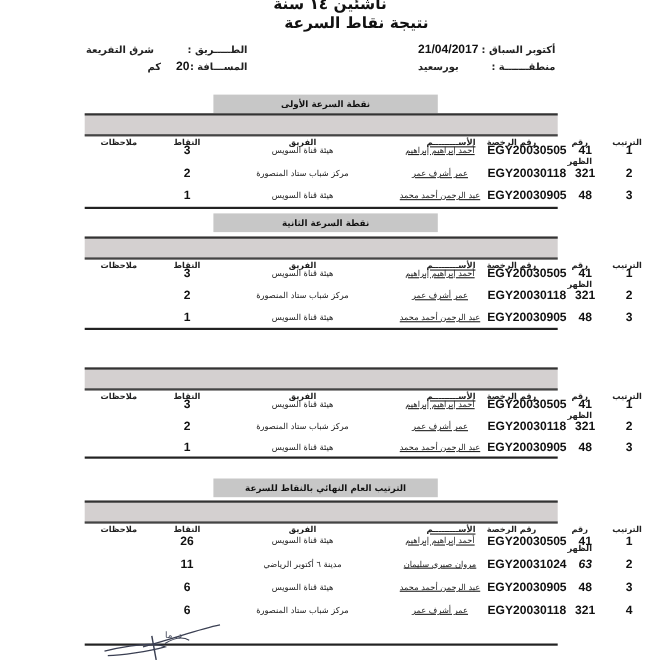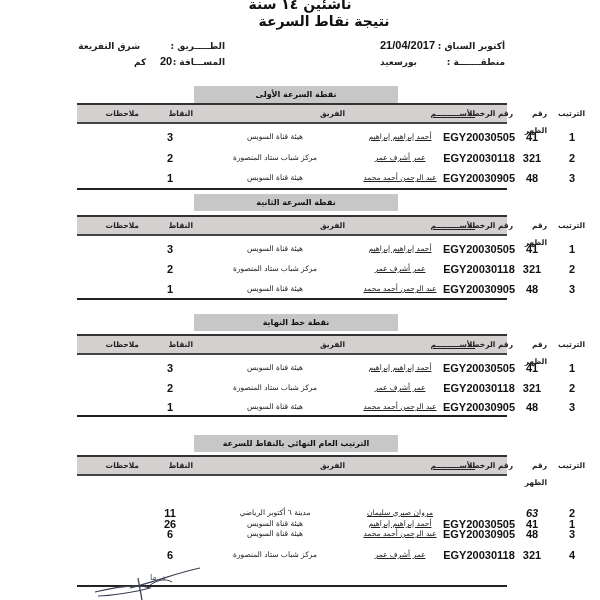--- a/index.html
+++ b/index.html
@@ -68,28 +68,28 @@
       position: absolute;
       left: 0;
       width: 430px;
       height: 17px;
       background: #d4d0d0;
       border-top: 2px solid #333;
       border-bottom: 2px solid #444;
     }
     .tbl-header .th {
       position: absolute;
-      top: 0;
+      top: 16px;
       height: 17px;
       line-height: 17px;
       font-size: 7.5px;
       font-weight: bold;
       color: #222;
       direction: rtl;
-      text-align: right;
+      text-align: center;
     }
     .row {
       position: absolute;
       left: 0;
       width: 430px;
       height: 20px;
     }
     .cell {
       position: absolute;
       top: 0;
@@ -223,21 +223,20 @@
       <div class="cell ar c-team">هيئة قناة السويس</div>
       <div class="cell ar c-name" style="left:258px;">عبد الرحمن أحمد محمد</div>
       <div class="cell num" style="left:352px; width:100px;">EGY20030905</div>
       <div class="cell num" style="left:435px; width:40px;">48</div>
       <div class="cell num" style="left:480px; width:30px;">3</div>
     </div>
     <div class="bottom-rule" style="top:104px;"></div>
   </div>
 
   <div class="section" style="top:314px; height:105px;">
-    <div class="sec-title" style="top:0;">نقطة خط النهاية</div>
     <div class="tbl-header" style="top:20px;">
       <div class="th c-notes">ملاحظات</div>
       <div class="th c-points">النقاط</div>
       <div class="th c-team">الفريق</div>
       <div class="th c-name">الأســـــــــم</div>
       <div class="th c-lic" style="left:340px; width:96px;">رقم الرخصة</div>
       <div class="th c-bib" style="left:430px;">رقم الظهر</div>
       <div class="th c-rank" style="left:478px;">الترتيب</div>
     </div>
     <div class="row" style="top:44px;">
@@ -271,32 +270,33 @@
     <div class="sec-title" style="top:0;">الترتيب العام النهائي بالنقاط للسرعة</div>
     <div class="tbl-header" style="top:20px;">
       <div class="th c-notes">ملاحظات</div>
       <div class="th c-points">النقاط</div>
       <div class="th c-team">الفريق</div>
       <div class="th c-name">الأســـــــــم</div>
       <div class="th c-lic" style="left:340px; width:96px;">رقم الرخصة</div>
       <div class="th c-bib" style="left:430px;">رقم الظهر</div>
       <div class="th c-rank" style="left:478px;">الترتيب</div>
     </div>
-    <div class="row" style="top:47px;margin-top:32px;">
+    <div class="row" style="top:47px;">
       <div class="cell num c-points">26</div>
       <div class="cell ar c-team">هيئة قناة السويس</div>
       <div class="cell ar c-name" style="left:258px;">أحمد إبراهيم إبراهيم</div>
       <div class="cell num" style="left:352px; width:100px;">EGY20030505</div>
       <div class="cell num" style="left:435px; width:40px;">41</div>
       <div class="cell num" style="left:480px; width:30px;">1</div>
     </div>
     <div class="row" style="top:68px;">
       <div class="cell num c-points">11</div>
       <div class="cell ar c-team">مدينة ٦ أكتوبر الرياضي</div>
       <div class="cell ar c-name" style="left:258px;">مروان صبري سليمان</div>
+      <div class="cell num" style="left:352px; width:100px;">EGY20031024</div>
       <div class="cell num" style="left:435px; width:40px;font-style:italic;">63</div>
       <div class="cell num" style="left:480px; width:30px;">2</div>
     </div>
     <div class="row" style="top:89px;">
       <div class="cell num c-points">6</div>
       <div class="cell ar c-team">هيئة قناة السويس</div>
       <div class="cell ar c-name" style="left:258px;">عبد الرحمن أحمد محمد</div>
       <div class="cell num" style="left:352px; width:100px;">EGY20030905</div>
       <div class="cell num" style="left:435px; width:40px;">48</div>
       <div class="cell num" style="left:480px; width:30px;">3</div>

